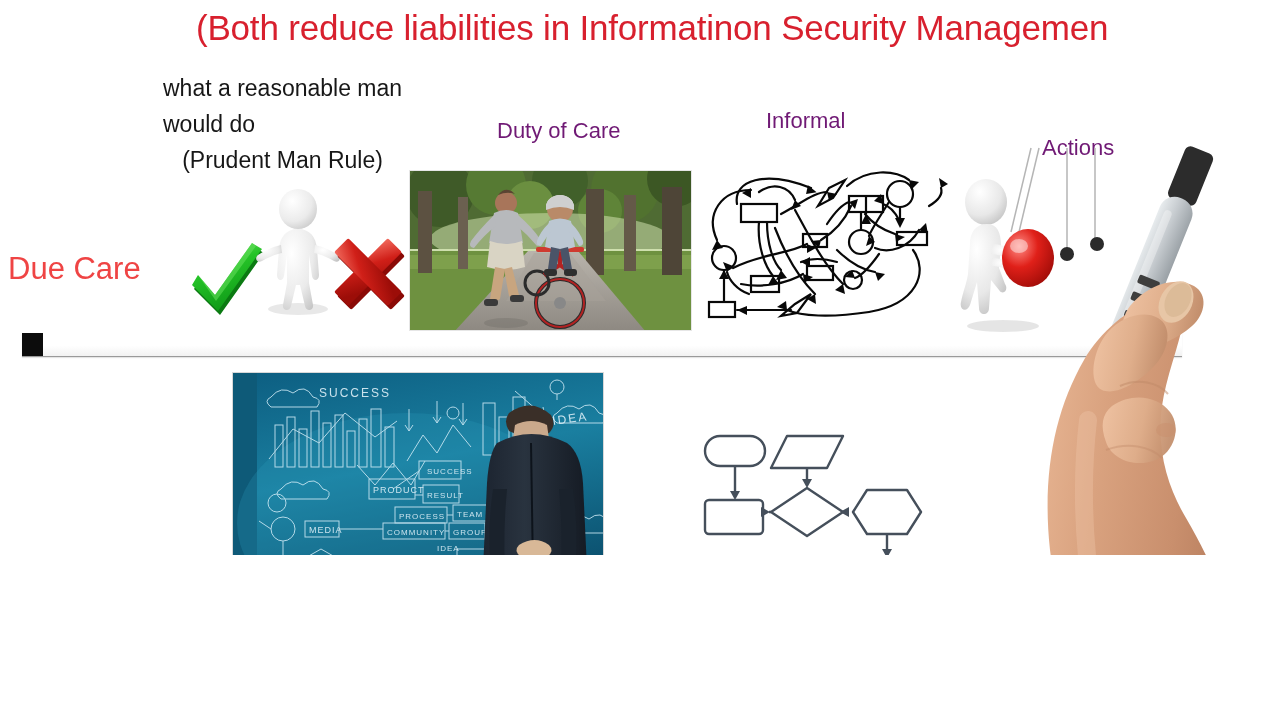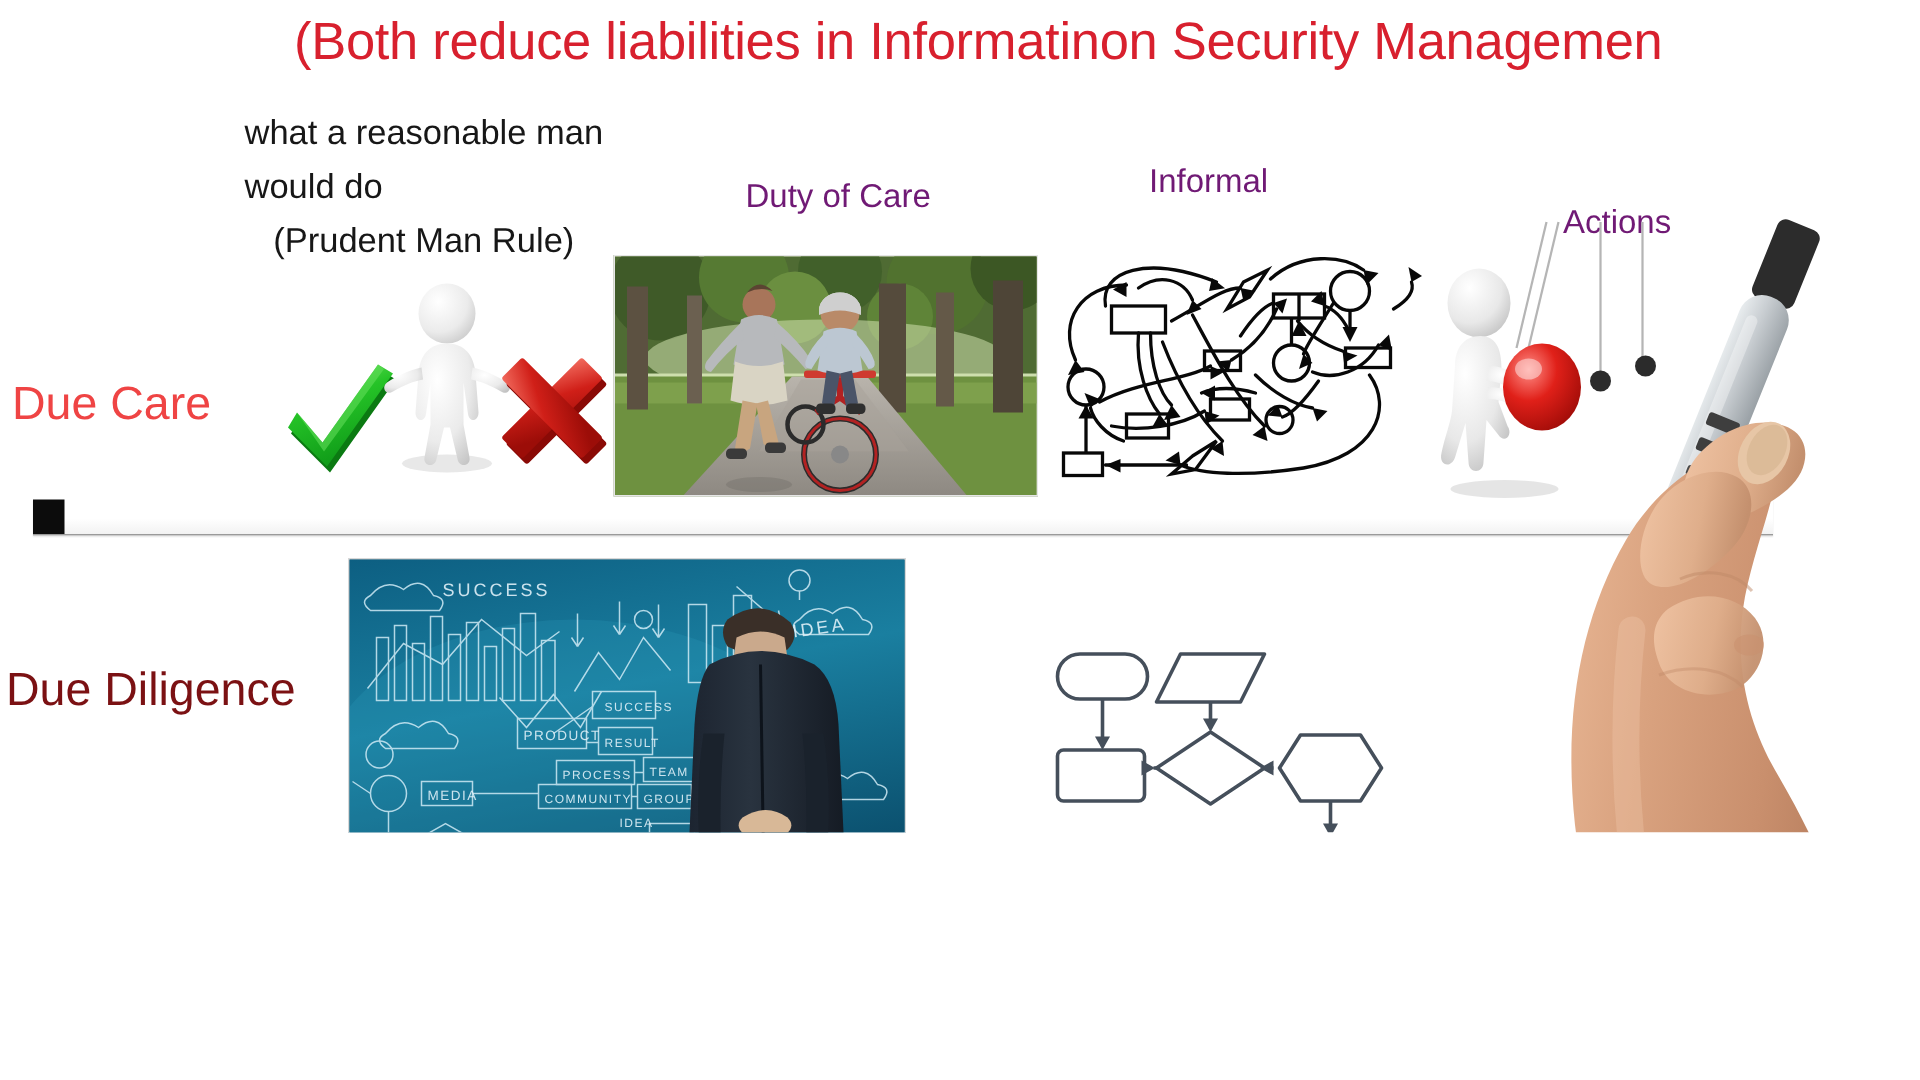--- a/index.html
+++ b/index.html
@@ -154,20 +154,21 @@
   #photo-business {
     position: absolute;
     left: 232px;
     top: 372px;
     width: 372px;
     height: 244px;
     overflow: hidden;
     background: #0e5a78;
     border: 1px solid #d8d8d8;
     box-sizing: border-box;
+    padding-left: 24px;
   }
 
   
   #diagram-flowchart {
     position: absolute;
     left: 683px;
     top: 424px;
     width: 255px;
     height: 185px;
   }
@@ -189,21 +190,20 @@
 
 <div id="board">
 
   <div id="title">(Both reduce liabilities in Informatinon Security Managemen</div>
 
   <div id="cap-prudent">what a reasonable man
 would do
    (Prudent Man Rule)</div>
 
   <div id="label-due-care">Due Care</div>
-  <div id="label-due-diligence">Due Diligence</div>
 
   <div class="caption" id="cap-duty-of-care">Duty of Care</div>
   <div class="caption" id="cap-informal">Informal</div>
   <div class="caption" id="cap-actions">Actions</div>
 
   <div id="group-decision">
 
     <svg class="glyph-check" viewBox="0 0 78 76">
       <defs>
         <linearGradient id="gchk" x1="0" y1="0" x2="0.4" y2="1">

